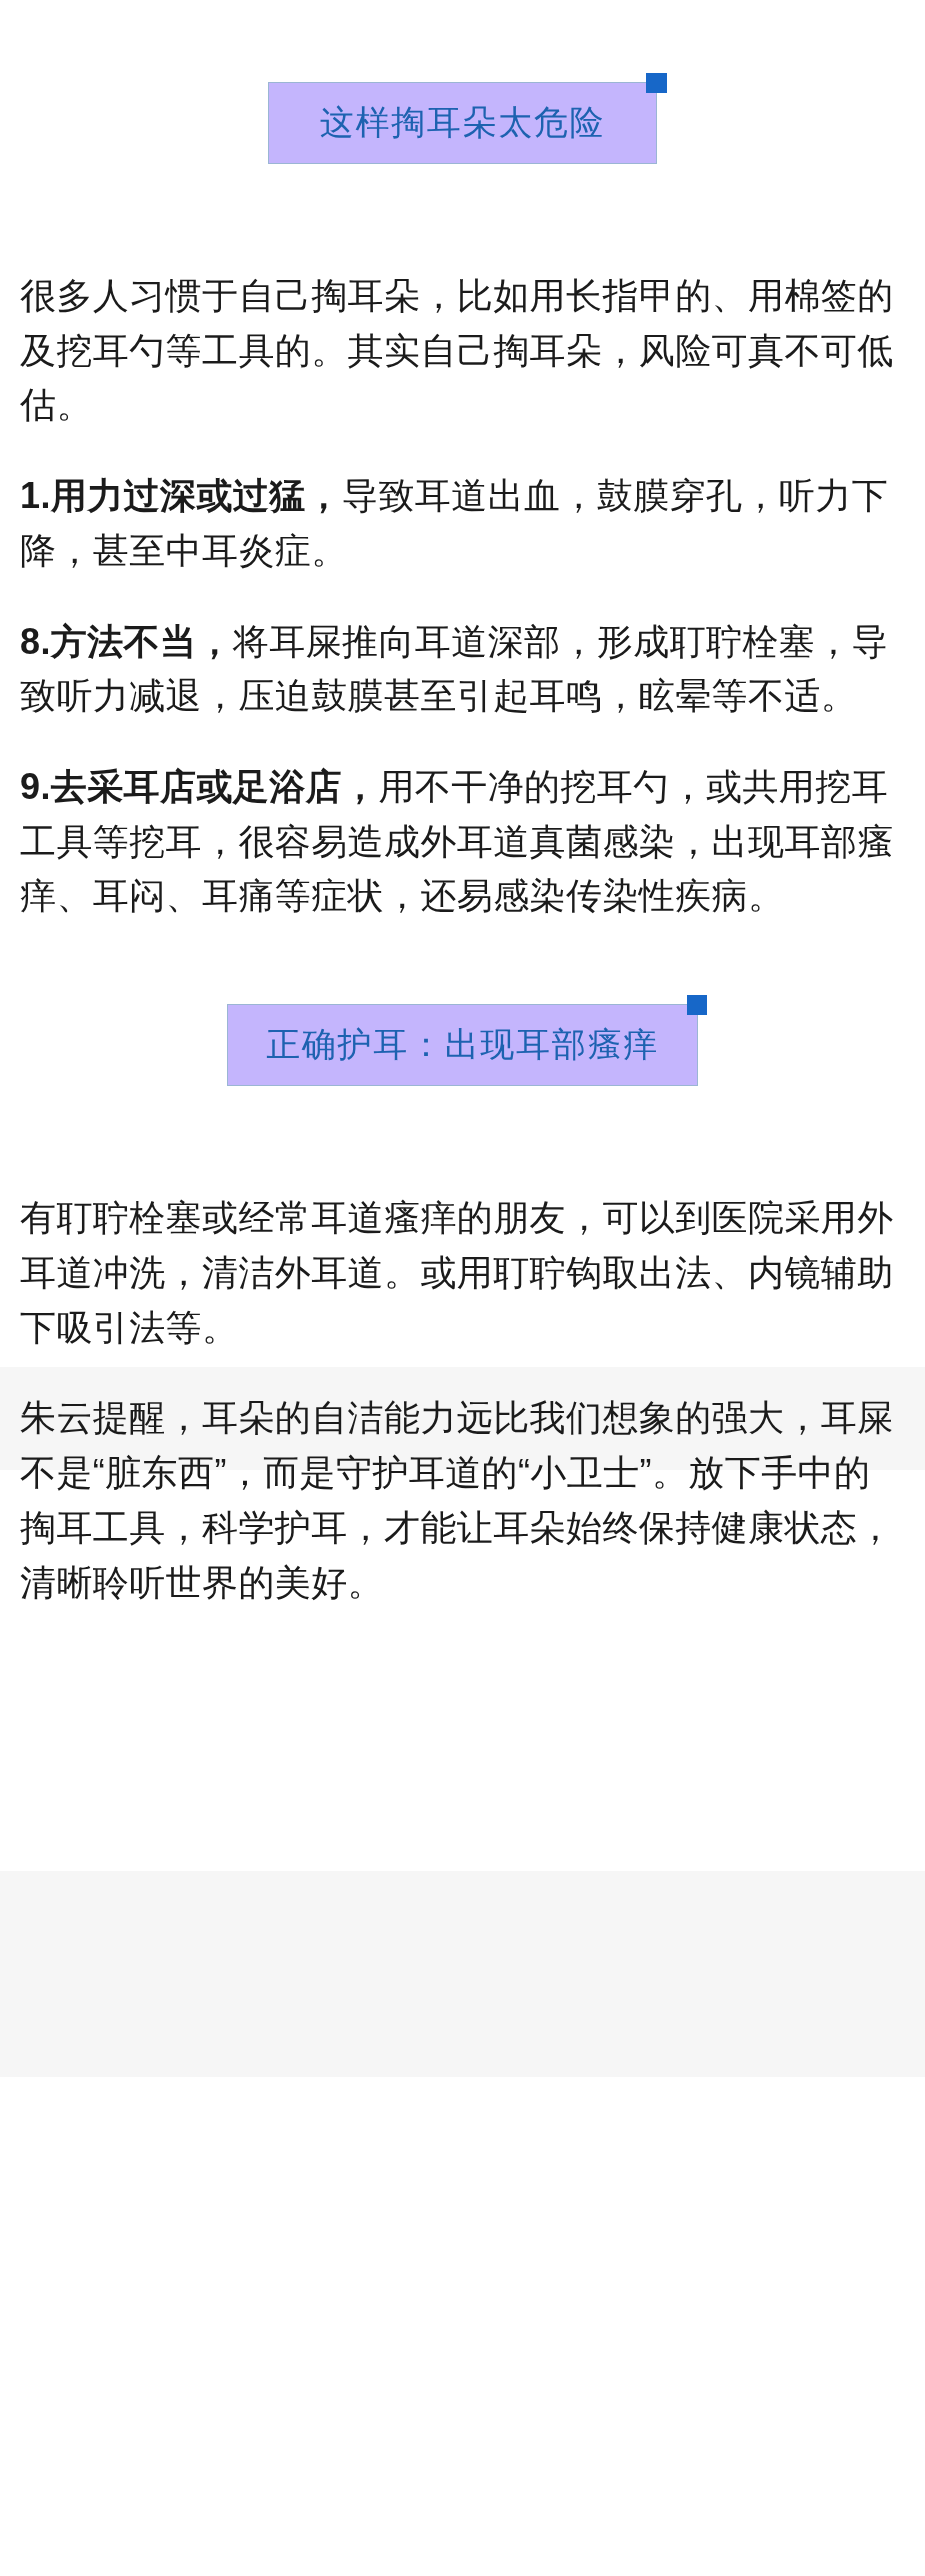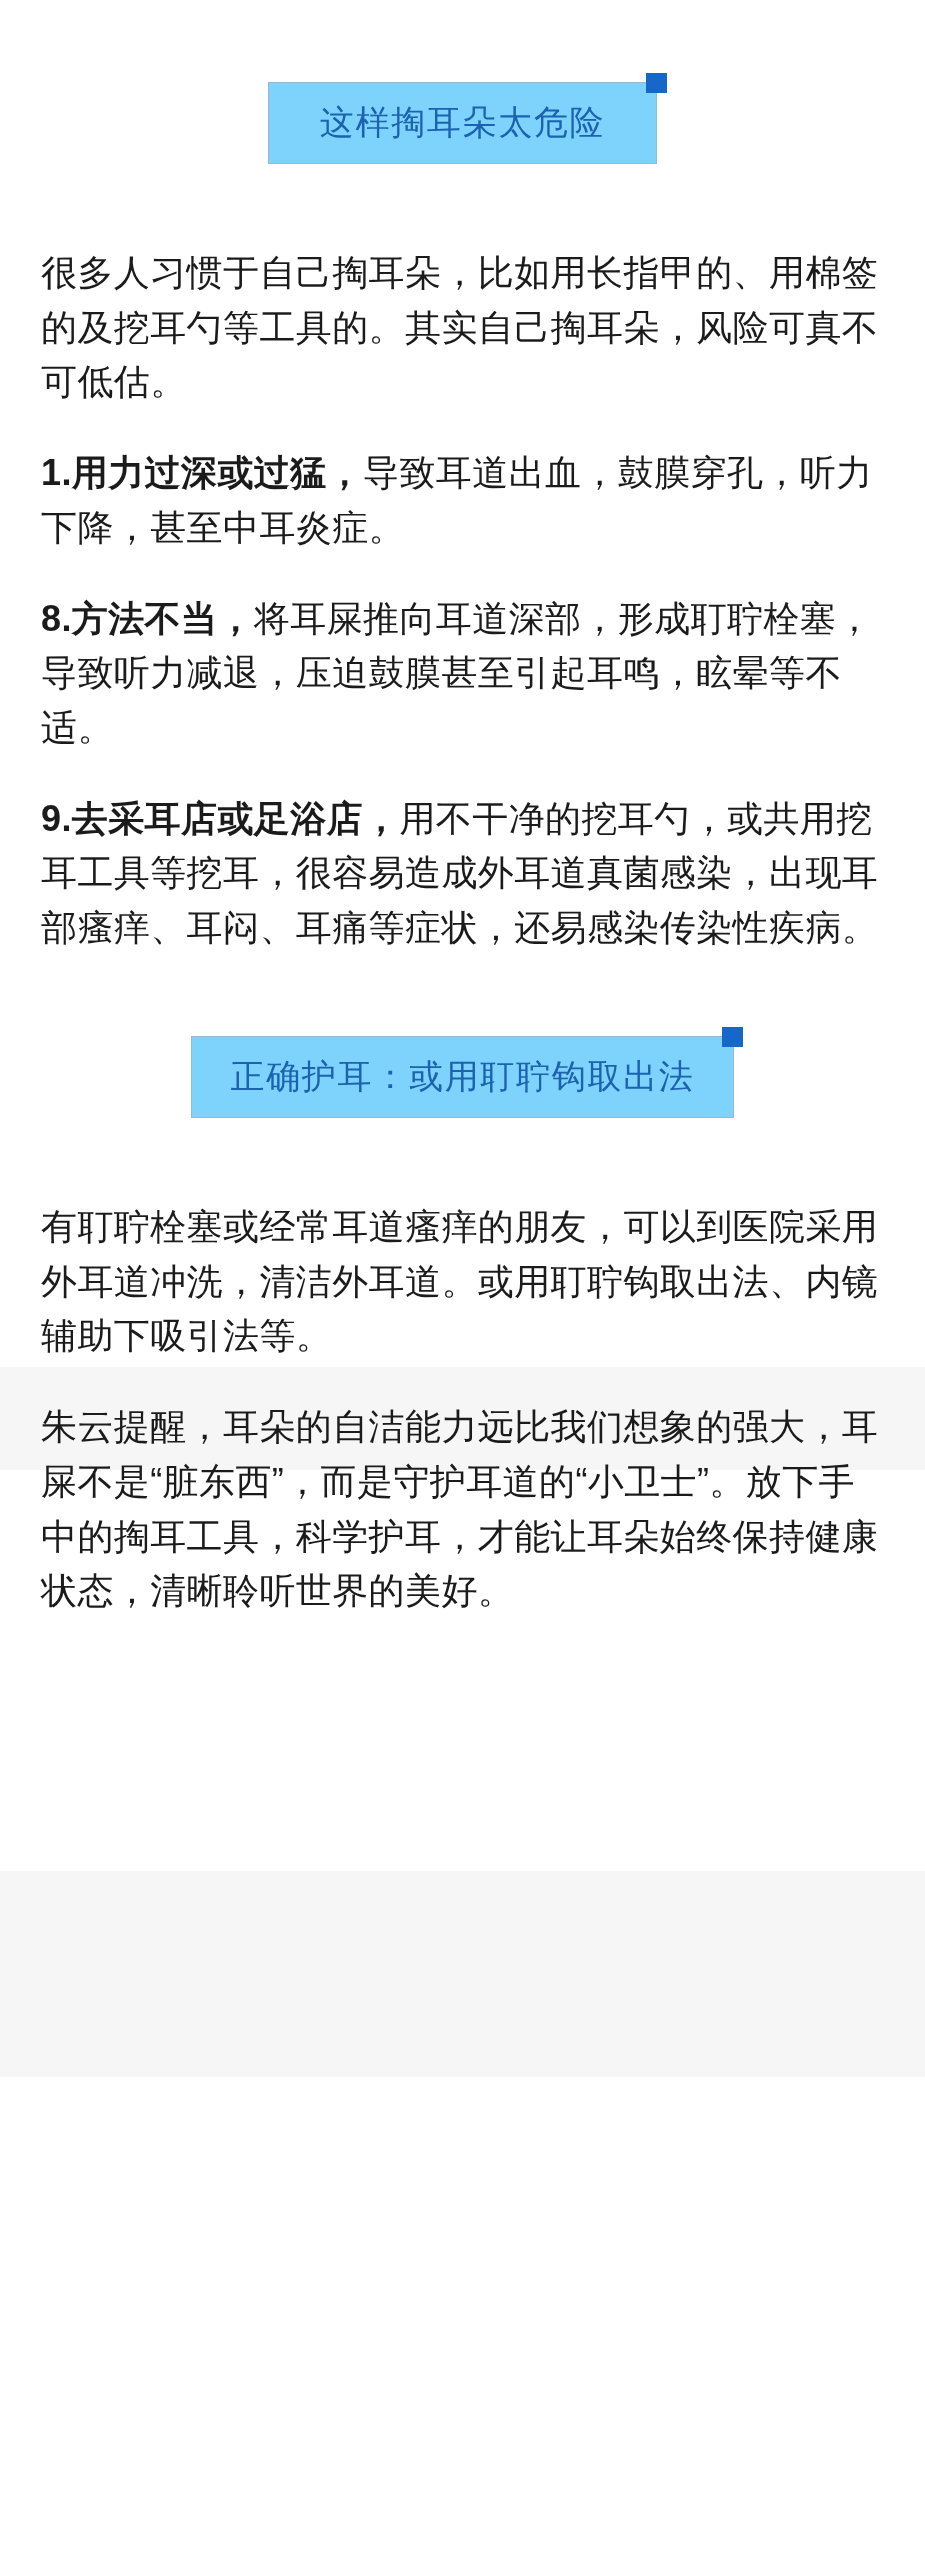--- a/index.html
+++ b/index.html
@@ -26,21 +26,21 @@
   .heading-wrap {
     display: flex;
     justify-content: center;
     align-items: flex-start;
   }
   .heading-box {
     position: relative;
     border: 1.7px solid #9bb6d4;
     box-sizing: border-box;
     padding: 22px 38px 24px 38px;
-    background: #7dd3fc;
+    background: #c4b5fd;
   }
   .heading-box .title {
     font-size: 34px;
     line-height: 1;
     color: #1d62b0;
     letter-spacing: 1.7px;
     white-space: nowrap;
     font-weight: normal;
   }
   .heading-box .corner {
@@ -60,21 +60,22 @@
   }
   .heading-2 {
     margin-top: 17px;
   }
   .heading-2 .heading-box {
     padding: 22px 38px 24px 38px;
   }
 
   
   .body-block {
-    padding: 0 41px;
+    padding: 0 20px;
+    margin-top: 23px;
   }
   p.para {
     font-size: 36px;
     line-height: 1.52;
     margin: 0 0 36px 0;
     text-align: left;
     letter-spacing: 0.4px;
     color: #1b1b1b;
   }
   p.para:last-child {
@@ -131,21 +132,21 @@
       <p class="para">
         <span class="lead">9.去采耳店或足浴店，</span><span>用不干净的挖耳勺，或共用挖耳工具等挖耳，很容易造成外耳道真菌感染，出现耳部瘙痒、耳闷、耳痛等症状，还易感染传染性疾病。</span>
       </p>
     </div>
 
     <div class="spacer-md"></div>
 
     <div class="heading-wrap heading-2">
       <div class="heading-box">
         <div class="corner"></div>
-        <div class="title">正确护耳：或用耵聍钩取出法</div>
+        <div class="title">正确护耳：出现耳部瘙痒</div>
       </div>
     </div>
 
     <div class="spacer-lg"></div>
 
     <div class="body-block">
       <p class="para">
         <span>有耵聍栓塞或经常耳道瘙痒的朋友，可以到医院采用外耳道冲洗，清洁外耳道。或用耵聍钩取出法、内镜辅助下吸引法等。</span>
       </p>
       <p class="para">

